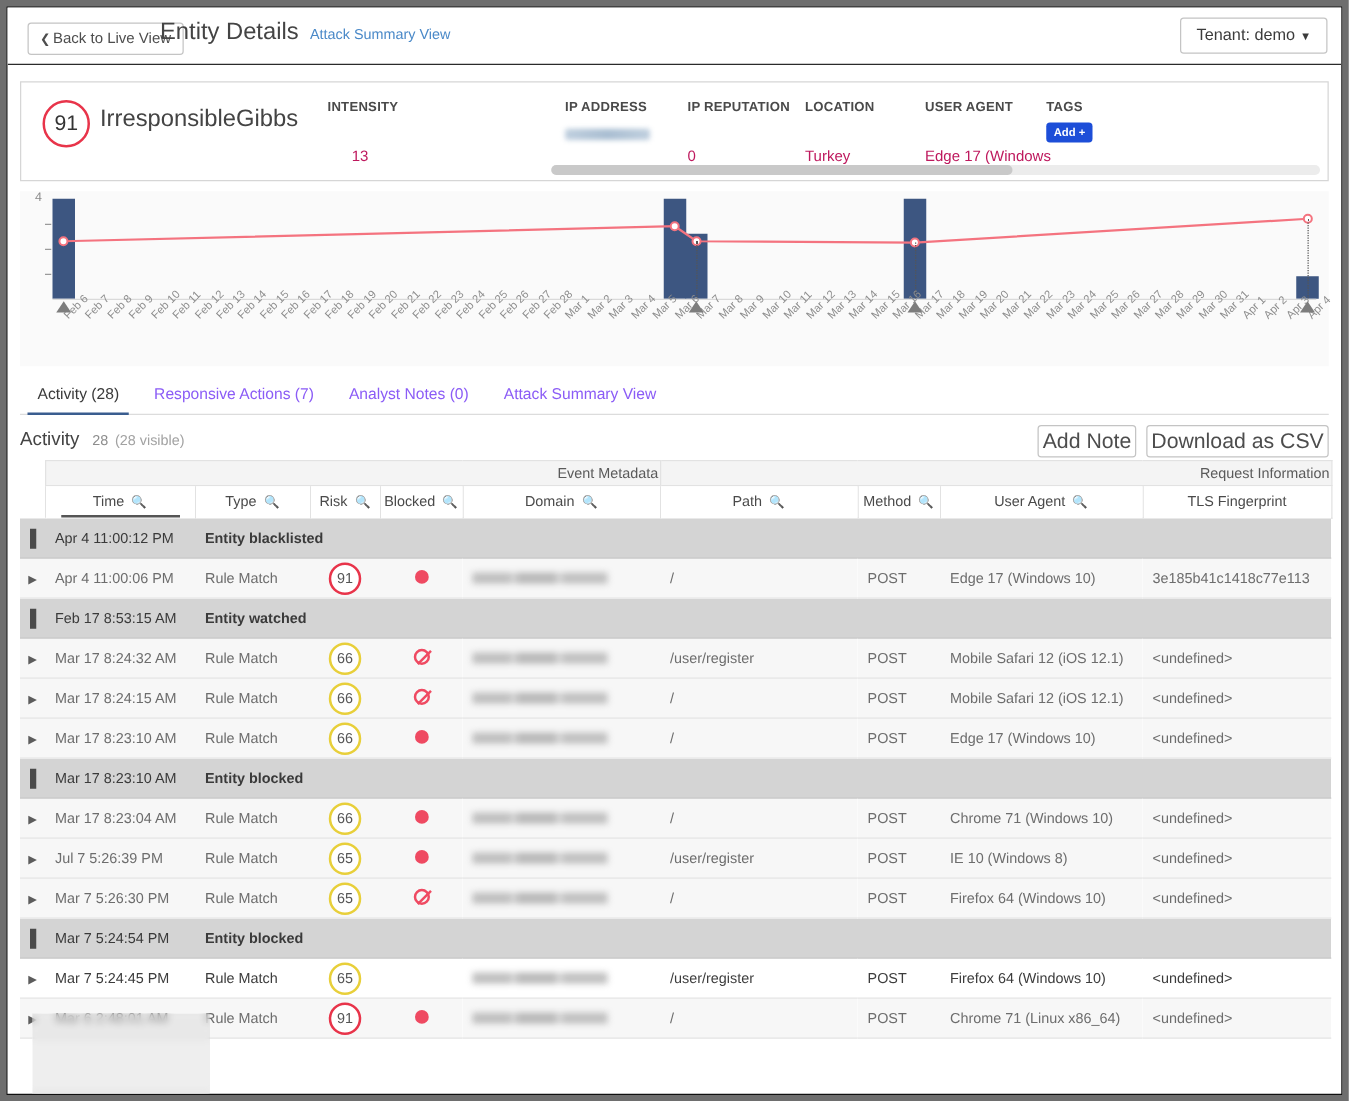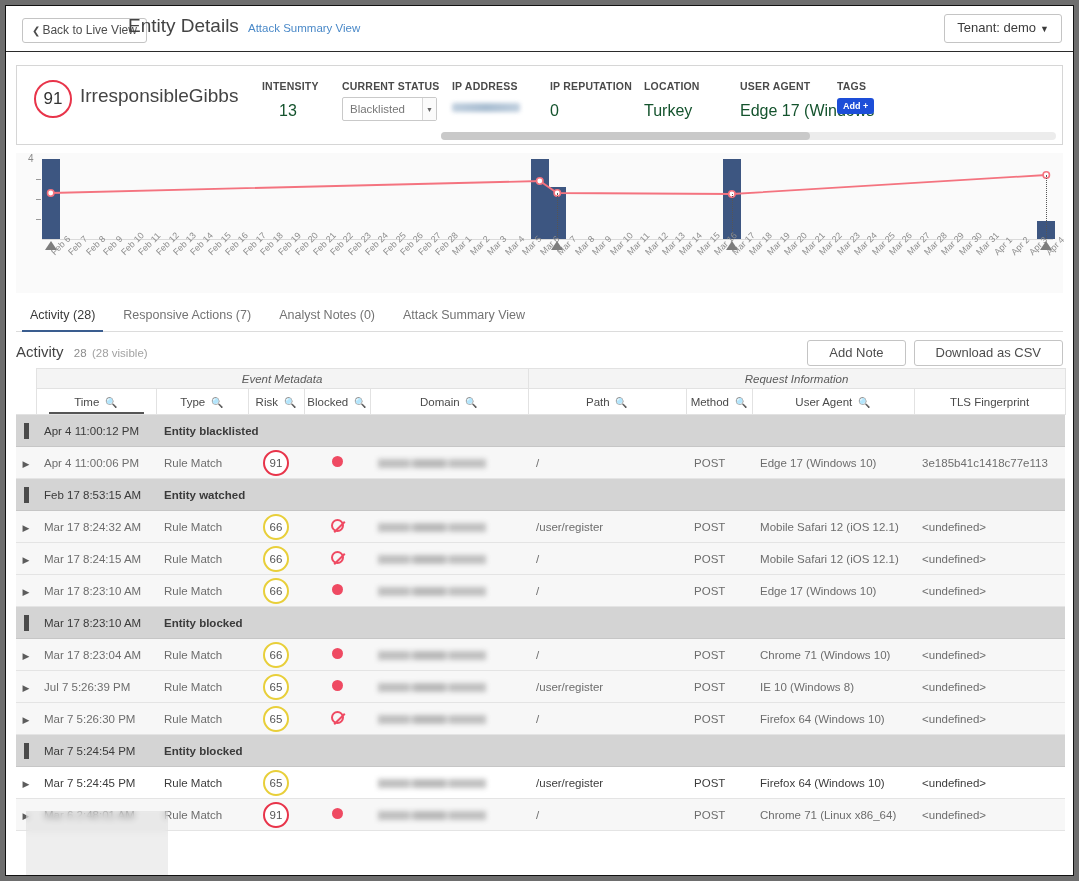--- a/index.html
+++ b/index.html
@@ -65,21 +65,21 @@
   .entity-name {
     position:absolute; left:63px; top:19px;
     font-size:19px; color:#444;
   }
   .field { position:absolute; top:14px; }
   .field .lbl {
     font-size:10.5px; font-weight:bold; color:#4a4a4a;
     letter-spacing:.2px; text-transform:uppercase; white-space:nowrap;
   }
   .field .val {
-    margin-top:10px; font-size:16px; color:#14532d; white-space:nowrap;
+    margin-top:26px; font-size:12px; color:#be185d; white-space:nowrap;
   }
   #f-intensity { left:245px; }
   #f-intensity .val { text-align:center; width:52px; }
   #f-status { left:325px; }
   #f-ipaddr { left:435px; }
   #f-iprep { left:533px; }
   #f-location { left:627px; }
   #f-useragent { left:723px; }
   #f-tags { left:820px; }
   .select-box {
@@ -155,46 +155,46 @@
     white-space:nowrap;
   }
 
   
   .tabs {
     margin:6px 10px 0 10px;
     border-bottom:1px solid #dcdcdc;
     height:33px; display:flex; align-items:flex-end;
   }
   .tab {
-    font-size:12.5px; color:#737373; padding:0 14px 9px 14px;
+    font-size:12.5px; color:#8b5cf6; padding:0 14px 9px 14px;
     cursor:pointer; position:relative;
   }
   .tab.active { color:#3a3a3a; }
   .tab.active:after {
     content:""; position:absolute; left:6px; right:6px; bottom:-1px;
     height:2px; background:#3a5d8f;
   }
 
   
   .act-head {
     position:relative; margin:0 10px; height:36px; padding-top:11px;
   }
   #activity-title { font-size:15px; color:#444; }
   #activity-count { font-size:11.5px; color:#8d8d8d; margin-left:7px; }
   #activity-visible { font-size:11.5px; color:#a2a2a2; margin-left:2px; }
   .act-btns { position:absolute; right:0; top:8px; display:flex; gap:8px; }
-  .act-btns .btn { font-size:13px; padding:5px 21px; }
+  .act-btns .btn { font-size:17px; padding:5px 3px; }
 
   
   .table-wrap { margin:0 10px; position:relative; }
   table { border-collapse:collapse; width:100%; table-layout:fixed; }
   .grp-row th {
     background:#f4f4f4; border:1px solid #e2e2e2;
     font-size:11.5px; font-weight:400; color:#5a5a5a;
-    height:20px; text-align:center;font-style:italic;
+    height:20px; text-align:right;
   }
   .grp-row th.blank { background:#fff; border:none; }
   .hdr-row th {
     background:#fff; border:1px solid #e2e2e2; border-top:none;
     font-size:11.5px; font-weight:400; color:#4a4a4a;
     height:26px; text-align:center; position:relative; cursor:pointer;
   }
   .hdr-row th.spacer { border-left:none; border-right:none; }
   .mag { display:inline-block; margin-left:6px; color:#7c7c7c; font-size:10px; }
   .sorted:after {
@@ -272,27 +272,20 @@
 
   <div class="summary">
     <div class="score-ring">91</div>
     <div class="entity-name">IrresponsibleGibbs</div>
 
     <div class="field" id="f-intensity">
       <div class="lbl">INTENSITY</div>
       <div class="val">13</div>
     </div>
 
-    <div class="field" id="f-status">
-      <div class="lbl">CURRENT STATUS</div>
-      <div class="select-box">
-        <span>Blacklisted</span>
-        <span class="sarrow">▼</span>
-      </div>
-    </div>
 
     <div class="field" id="f-ipaddr">
       <div class="lbl">IP ADDRESS</div>
       <div class="redacted"></div>
     </div>
 
     <div class="field" id="f-iprep">
       <div class="lbl">IP REPUTATION</div>
       <div class="val">0</div>
     </div>

